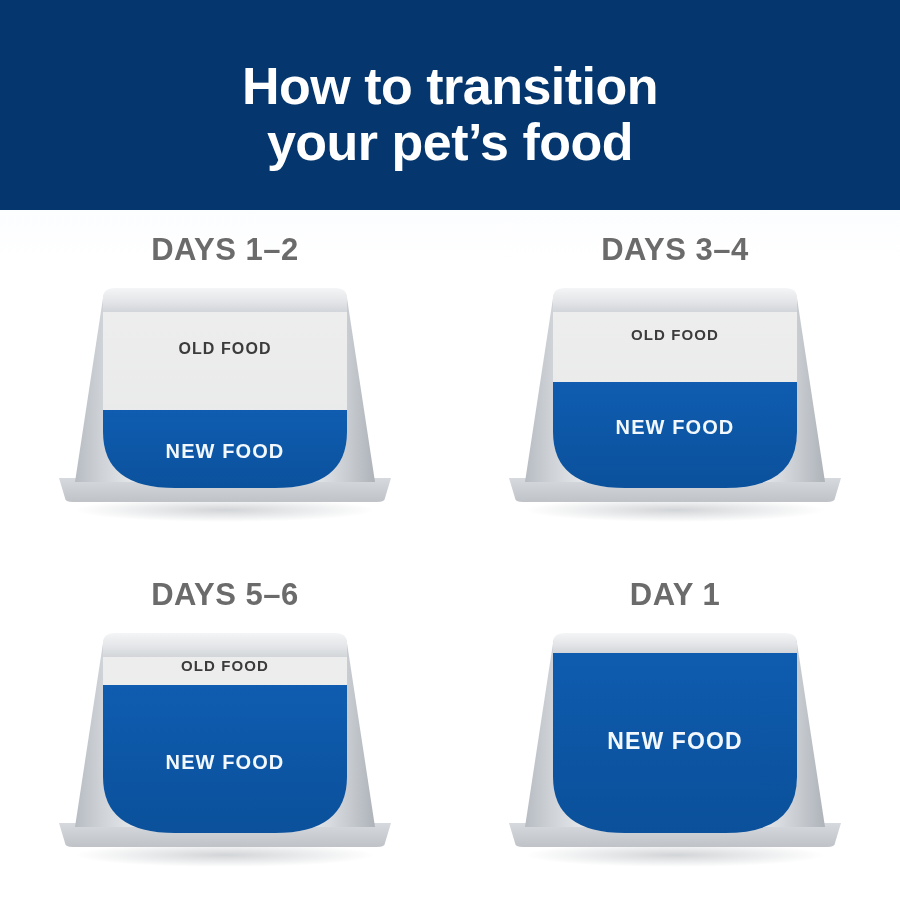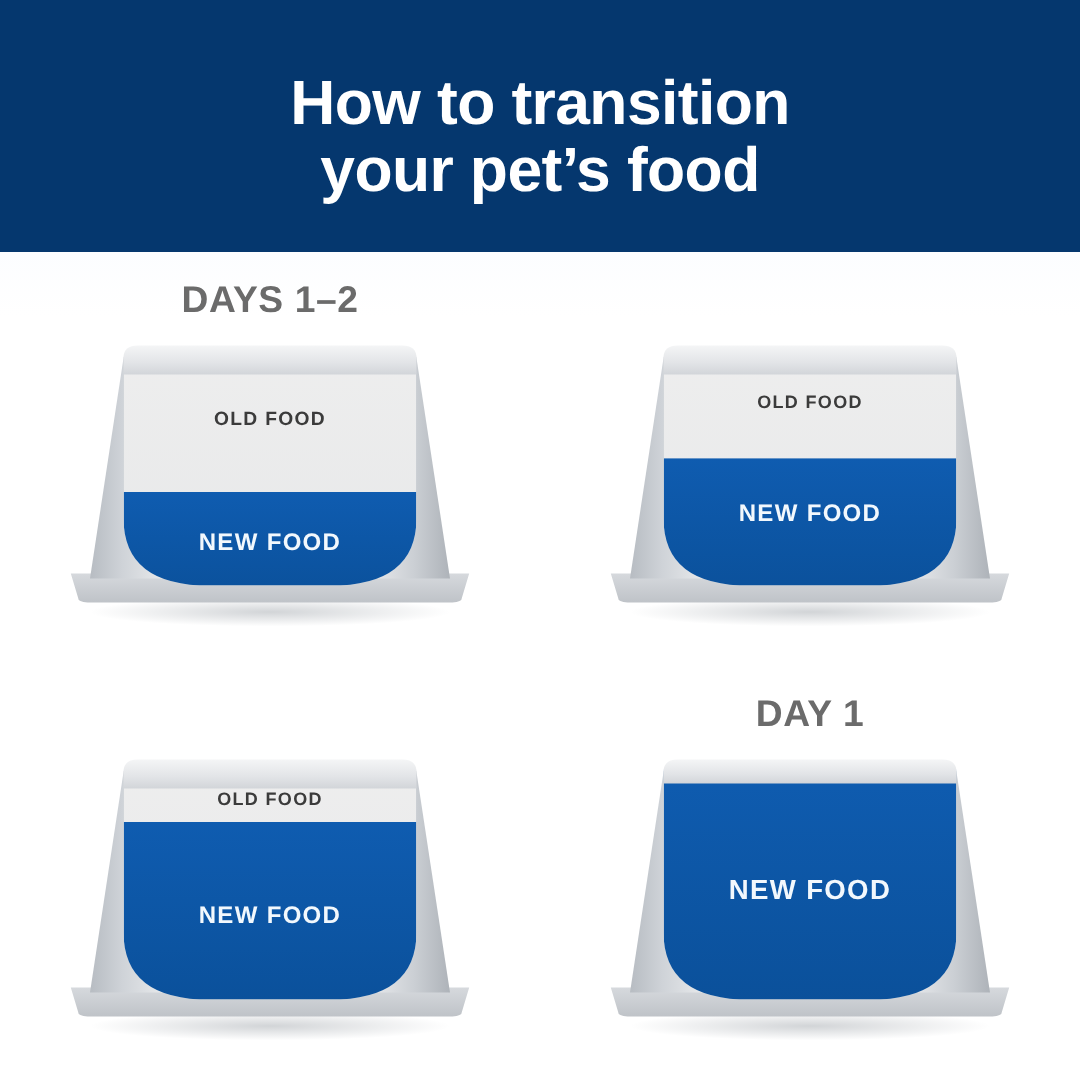--- a/index.html
+++ b/index.html
@@ -179,20 +179,21 @@
 
             <path d="M58 16 Q58 6 70 6 L290 6 Q302 6 302 16 L302 30 L58 30 Z" fill="url(#rim1)"></path>
 
             <text class="food-text old-text" x="180" y="72" font-size="16" text-anchor="middle">OLD FOOD</text>
             <text class="food-text new-text" x="180" y="176" font-size="20" text-anchor="middle">NEW FOOD</text>
           </svg>
         </div>
       </div>
 
       <div class="cell">
+        <div class="step-label">DAYS 3–4</div>
         <div class="bowl-wrap">
           <svg viewBox="0 0 360 250">
             <defs>
               <linearGradient id="wallL2" x1="0" y1="0" x2="1" y2="0">
                 <stop offset="0" stop-color="#b7bcc2"></stop>
                 <stop offset="0.45" stop-color="#cfd3d8"></stop>
                 <stop offset="1" stop-color="#e6e8ea"></stop>
               </linearGradient>
               <linearGradient id="wallR2" x1="0" y1="0" x2="1" y2="0">
                 <stop offset="0" stop-color="#e3e5e8"></stop>
@@ -237,20 +238,21 @@
 
             <path d="M58 16 Q58 6 70 6 L290 6 Q302 6 302 16 L302 30 L58 30 Z" fill="url(#rim2)"></path>
 
             <text class="food-text old-text" x="180" y="58" font-size="15" text-anchor="middle">OLD FOOD</text>
             <text class="food-text new-text" x="180" y="152" font-size="20" text-anchor="middle">NEW FOOD</text>
           </svg>
         </div>
       </div>
 
       <div class="cell">
+        <div class="step-label">DAYS 5–6</div>
         <div class="bowl-wrap">
           <svg viewBox="0 0 360 250">
             <defs>
               <linearGradient id="wallL3" x1="0" y1="0" x2="1" y2="0">
                 <stop offset="0" stop-color="#b7bcc2"></stop>
                 <stop offset="0.45" stop-color="#cfd3d8"></stop>
                 <stop offset="1" stop-color="#e6e8ea"></stop>
               </linearGradient>
               <linearGradient id="wallR3" x1="0" y1="0" x2="1" y2="0">
                 <stop offset="0" stop-color="#e3e5e8"></stop>

